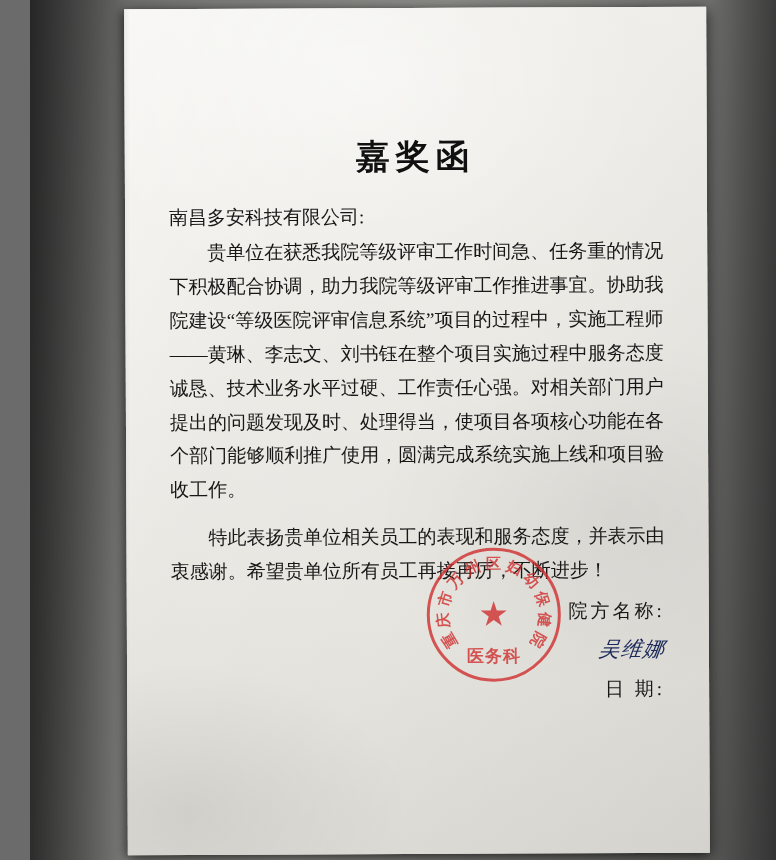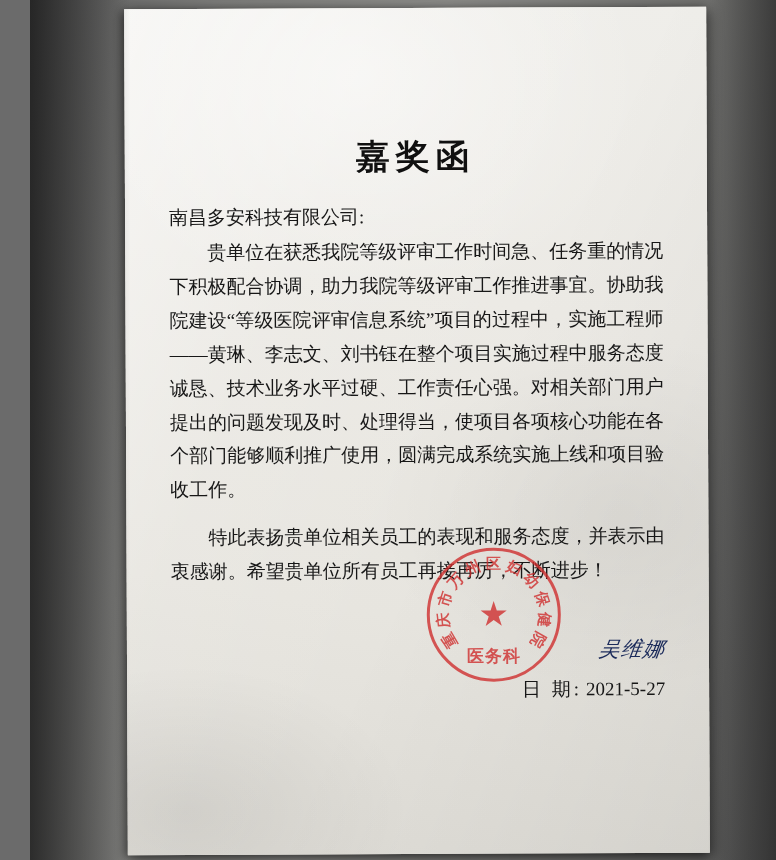--- a/index.html
+++ b/index.html
@@ -226,27 +226,27 @@
             <div class="stamp-char" style="transform: translate(47.5528px, -15.4508px) rotate(72deg);">保</div>
             <div class="stamp-char" style="transform: translate(49.7261px, 5.22642px) rotate(96deg);">健</div>
             <div class="stamp-char" style="transform: translate(43.3013px, 25px) rotate(120deg);">院</div>
           </div>
         <div class="star">★</div>
         <div class="stamp-bottom">医务科</div>
       </div>
 
       <div class="sign-block">
         <div class="sign-row">
+          <span class="sign-label">院方名称:</span>
         </div>
         <div class="sign-row">
           <span class="sign-value handwriting">吴维娜</span>
         </div>
         <div class="sign-row">
           <span class="sign-label">日 期:</span>
-          <span class="sign-value">2021-5-27</span>
         </div>
       </div>
 
     </div>
   </div>
 
   <div class="edge-left"></div>
   <div class="edge-right"></div>
 </div>
 

